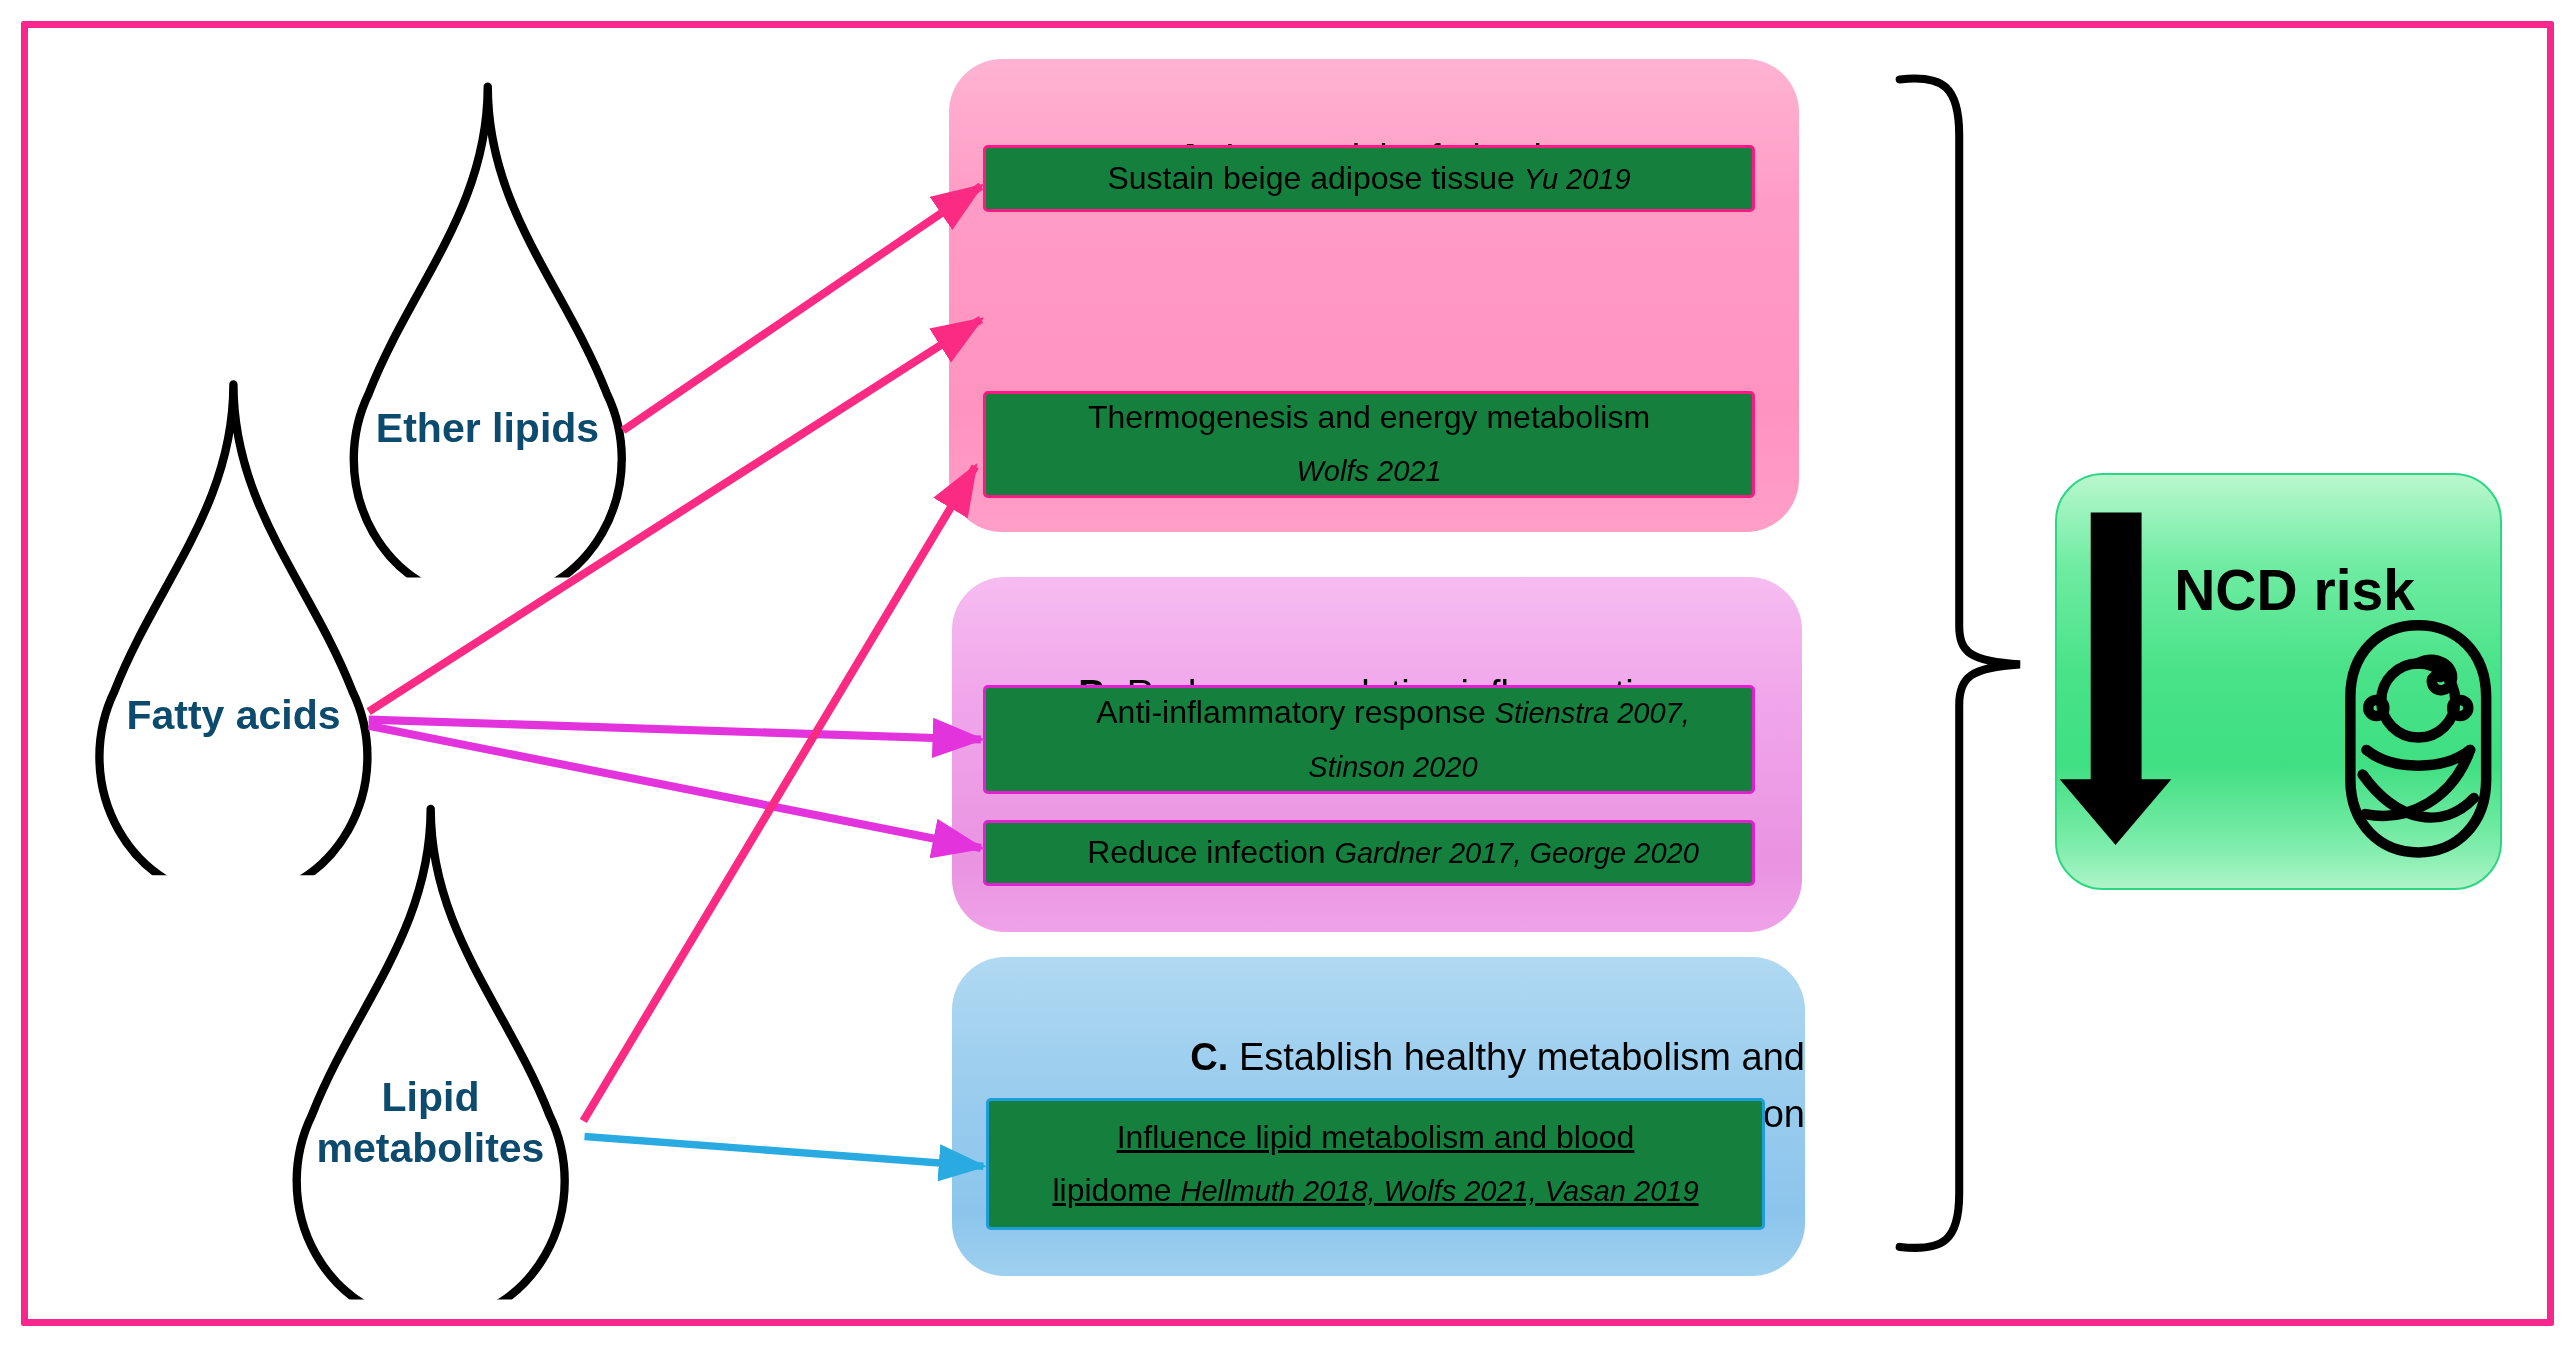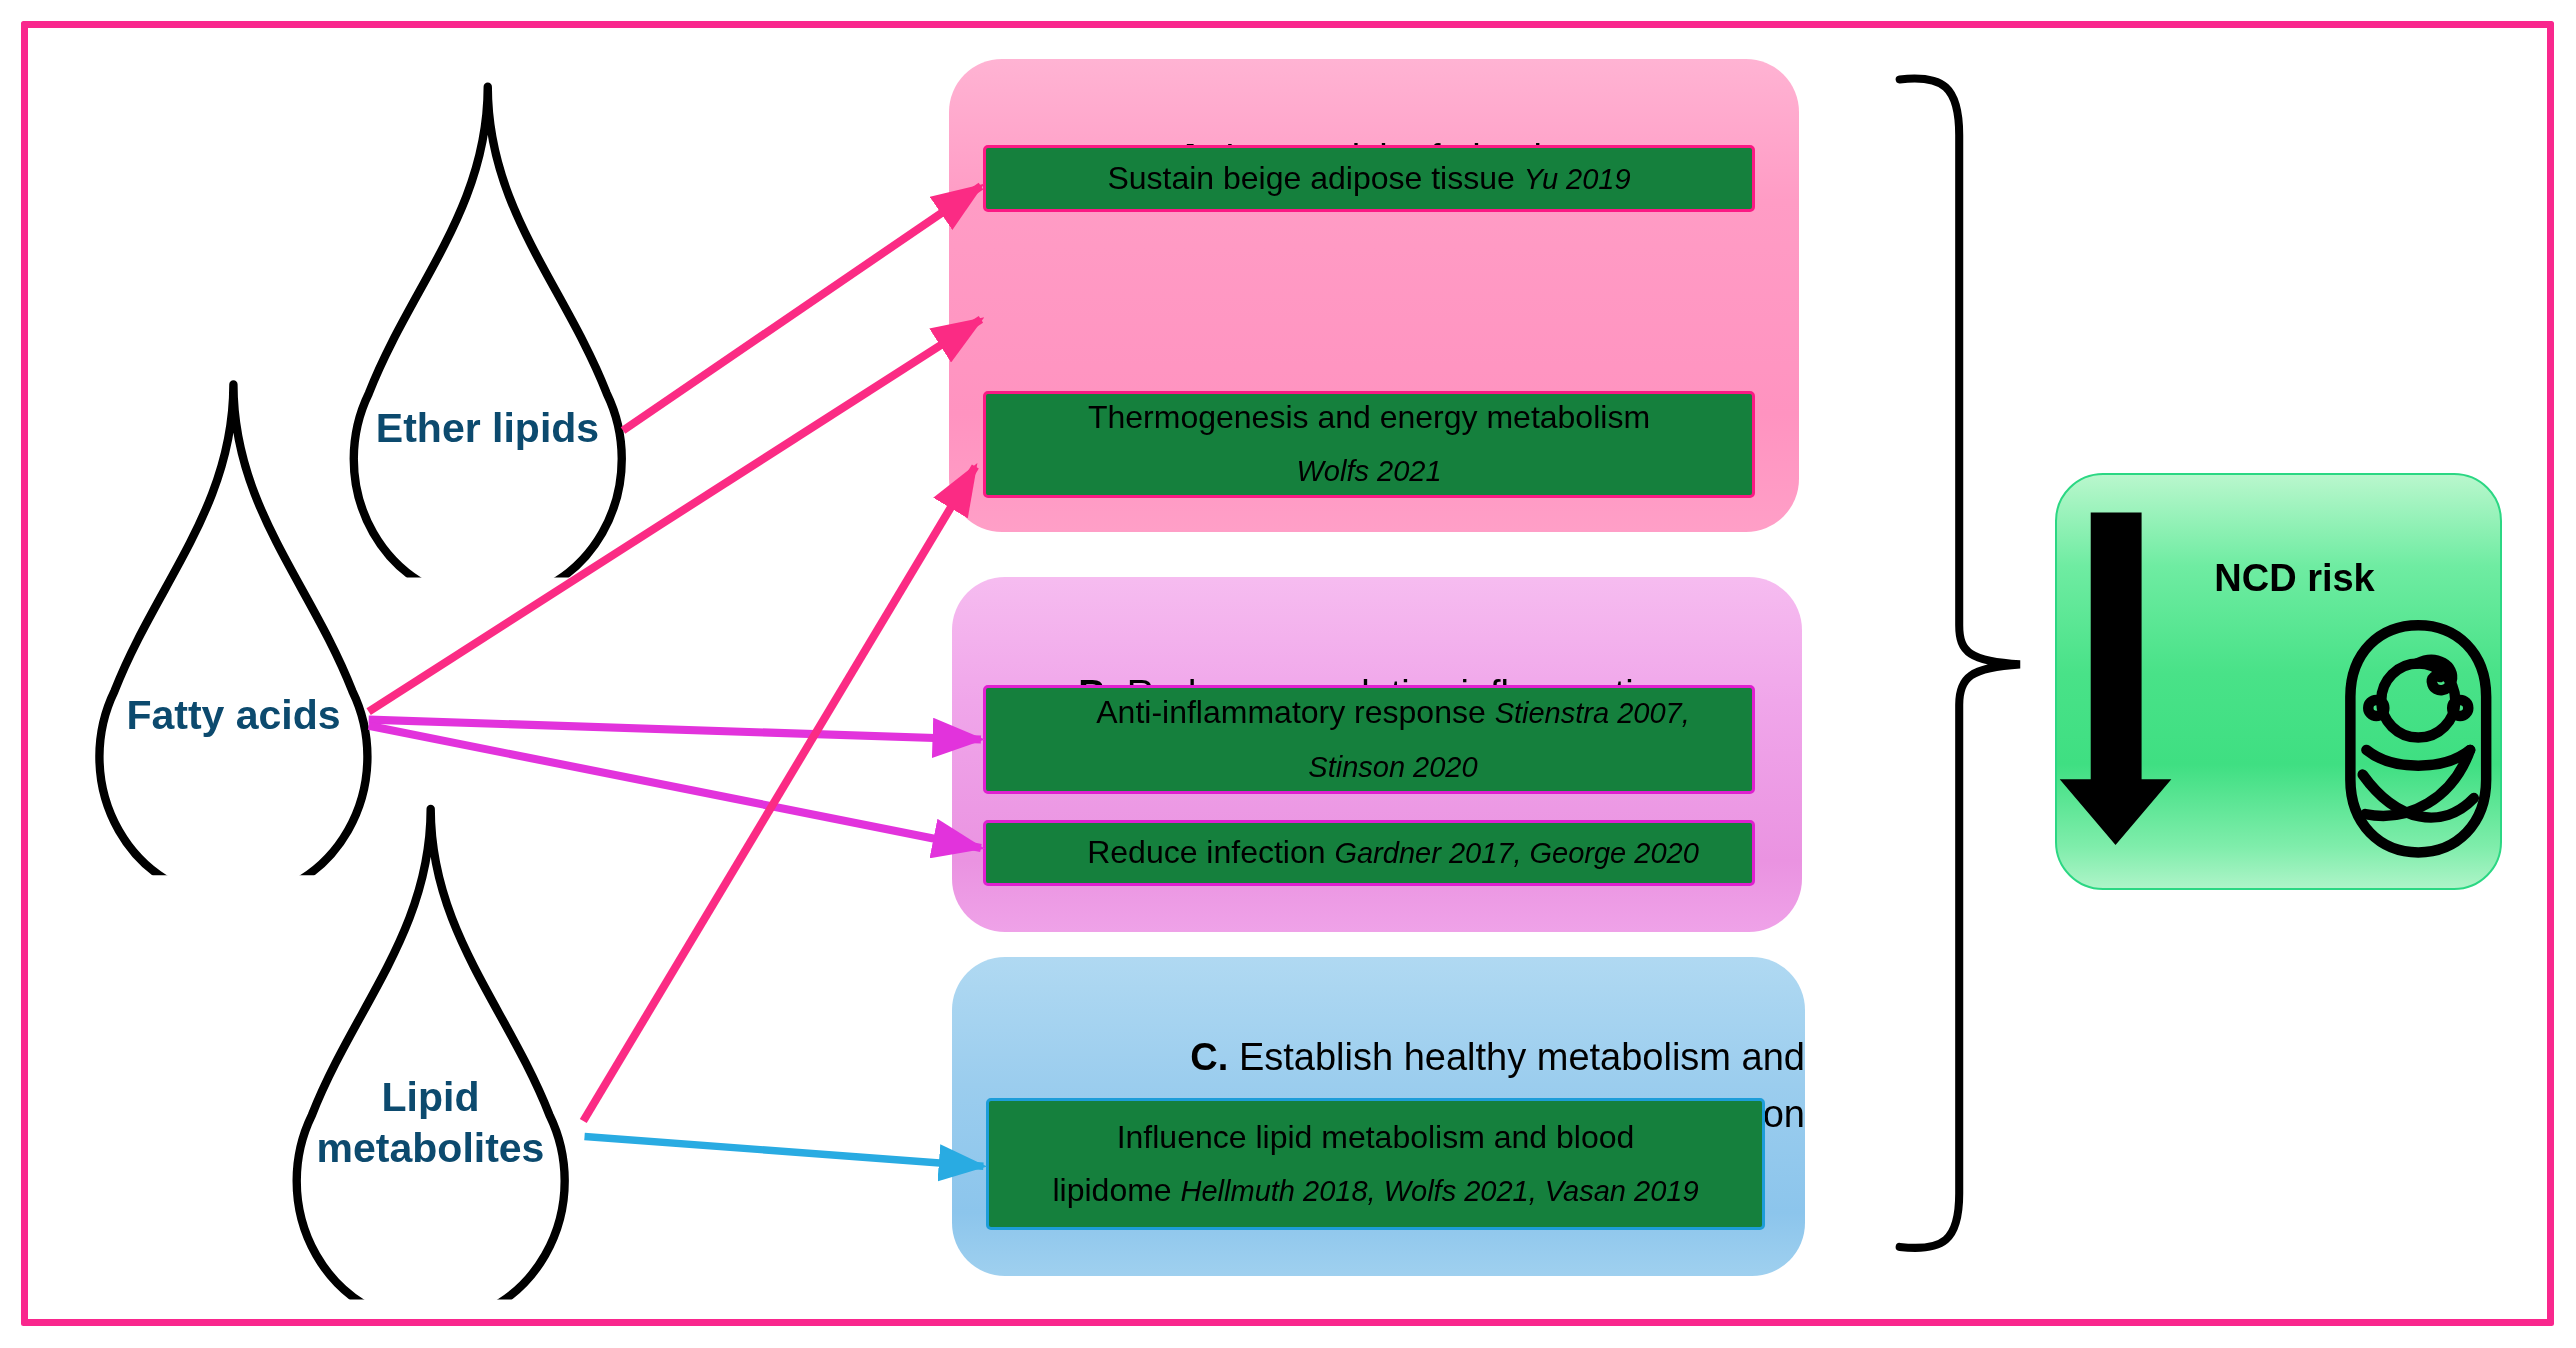--- a/index.html
+++ b/index.html
@@ -39,37 +39,37 @@
   .item-C{border:3.7px solid #1d9dd9;}
   .item-text{
     text-align:center;font-size:32px;line-height:53px;white-space:pre-line;padding:0 18.6px;
   }
   .cite{font-style:italic;font-size:29px;}
   #item-A1{left:983px;top:145px;width:772px;height:67px;}
   #item-A2{left:983px;top:253px;width:772px;height:115px;}
   #item-A3{left:983px;top:391px;width:772px;height:107px;}
   #item-B1{left:983px;top:685px;width:772px;height:109px;}
   #item-B2{left:983px;top:820px;width:772px;height:66px;}
-  #item-C1{left:986px;top:1098px;width:779px;height:132px;}
+  #item-C1{left:986px;top:1098px;width:779px;height:132px;text-decoration:underline;}
   #ncd-box{
     position:absolute;left:2055px;top:473px;width:447px;height:417px;
     box-sizing:border-box;border-radius:48px;border:2.5px solid #2bd783;
     background:linear-gradient(180deg,#b9f7cd 0%,#6feca2 22%,#49e288 48%,#3fdf82 70%,#7fedab 90%,#aef4c8 100%);
   }
   #overlay{position:absolute;left:0;top:0;z-index:5;}
   .droplet-label{
     position:absolute;z-index:6;text-align:center;font-weight:bold;font-size:41px;
     line-height:51px;white-space:pre-line;color:#0c4a6e;
   }
   #label-ether{left:320px;top:403px;width:335px;}
   #label-fatty{left:66px;top:690px;width:335px;}
   #label-lipid{left:263px;top:1072px;width:335px;}
   #ncd-label{
     position:absolute;z-index:6;left:2158px;top:557px;width:273px;
-    text-align:center;font-weight:bold;font-size:38px;color:#000;
+    text-align:center;font-weight:bold;font-size:57px;color:#000;
   }
 </style>
 </head>
 <body>
 
 <div id="canvas">
 
   <div id="frame"></div>
 
   <div id="box-A" class="outcome-box"></div>

